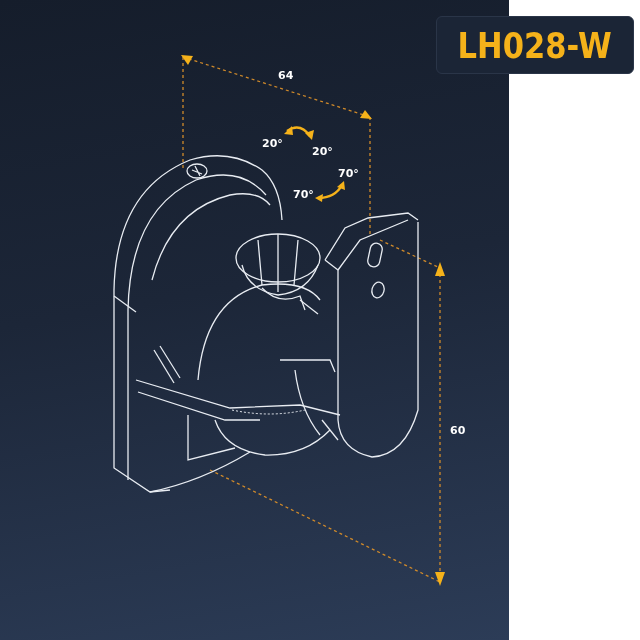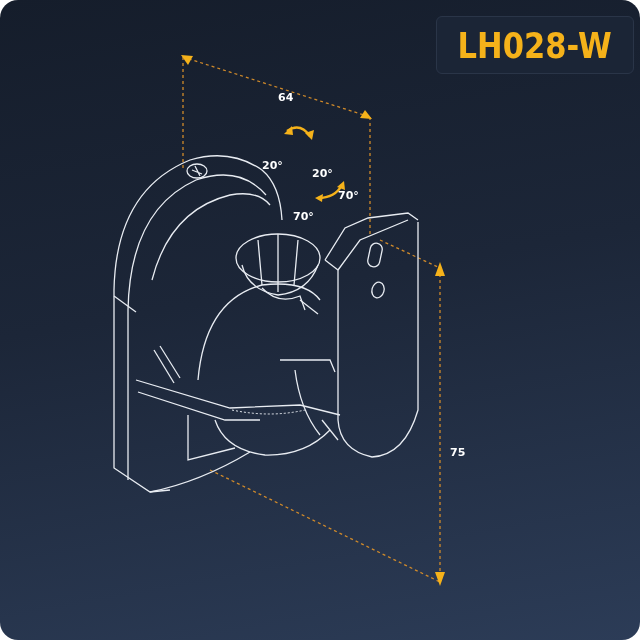--- a/index.html
+++ b/index.html
@@ -1,33 +1,32 @@
 <!DOCTYPE html>
 <html><head>
 <meta charset="utf-8">
 <style>
   html, body { margin:0; padding:0; }
   body { width:640px; height:640px; overflow:hidden; }
   .canvas {
-    position:relative; width:640px; height:640px;
+    position:relative; width:509px; height:640px;
     background: linear-gradient(170deg, #151d2b 0%, #1c2638 45%, #2c3c57 100%);
     font-family: "Liberation Sans", sans-serif;
-    border-radius: 18px;
   }
   .badge {
     position:absolute; left:436px; top:16px; width:196px; height:56px;
     background:#1b2536; border:1px solid #2a3548; border-radius:6px;
     display:flex; align-items:center; justify-content:center;
   }
   .badge span {
     font-family:"DejaVu Sans", sans-serif; font-weight:bold; font-size:36px;
     color:#f5b21a; letter-spacing:0px; transform:scaleX(0.85);
   }
   svg.drawing { position:absolute; left:0; top:0; }
-  .lbl { position:absolute; color:#ffffff; font-family:"DejaVu Sans", sans-serif; font-weight:bold; font-size:11px;margin-top:22px; }
+  .lbl { position:absolute; color:#ffffff; font-family:"DejaVu Sans", sans-serif; font-weight:bold; font-size:11px; }
   .unit { position:absolute; left:572px; top:588px; color:#ffffff; font-size:30px; font-family:"Liberation Sans", sans-serif; }
   .unit .star { font-size:26px; vertical-align:top; position:relative; top:-4px; }
 </style>
 </head>
 <body>
 
 <div class="canvas">
 
   <div class="badge">
     <span>LH028-W</span>
@@ -98,19 +97,19 @@
       <rect x="369" y="243" width="12" height="24" rx="6" ry="6" transform="rotate(12 375 255)"></rect>
       <ellipse cx="378" cy="290" rx="6" ry="8" transform="rotate(15 378 290)"></ellipse>
       <path d="M322,420 L338,440"></path>
     </g>
     <g stroke="#e8ecf2" stroke-width="1" stroke-dasharray="2,2" fill="none">
       <path d="M232,410 Q270,418 305,410"></path>
     </g>
   </svg>
 
   <div class="lbl" style="left:278px; top:69px;">64</div>
-  <div class="lbl" style="left:450px; top:424px;">75</div>
+  <div class="lbl" style="left:450px; top:424px;">60</div>
   <div class="lbl" style="left:262px; top:137px;">20°</div>
   <div class="lbl" style="left:312px; top:145px;">20°</div>
   <div class="lbl" style="left:338px; top:167px;">70°</div>
   <div class="lbl" style="left:293px; top:188px;">70°</div>
 
 </div>
 
 </body></html>

